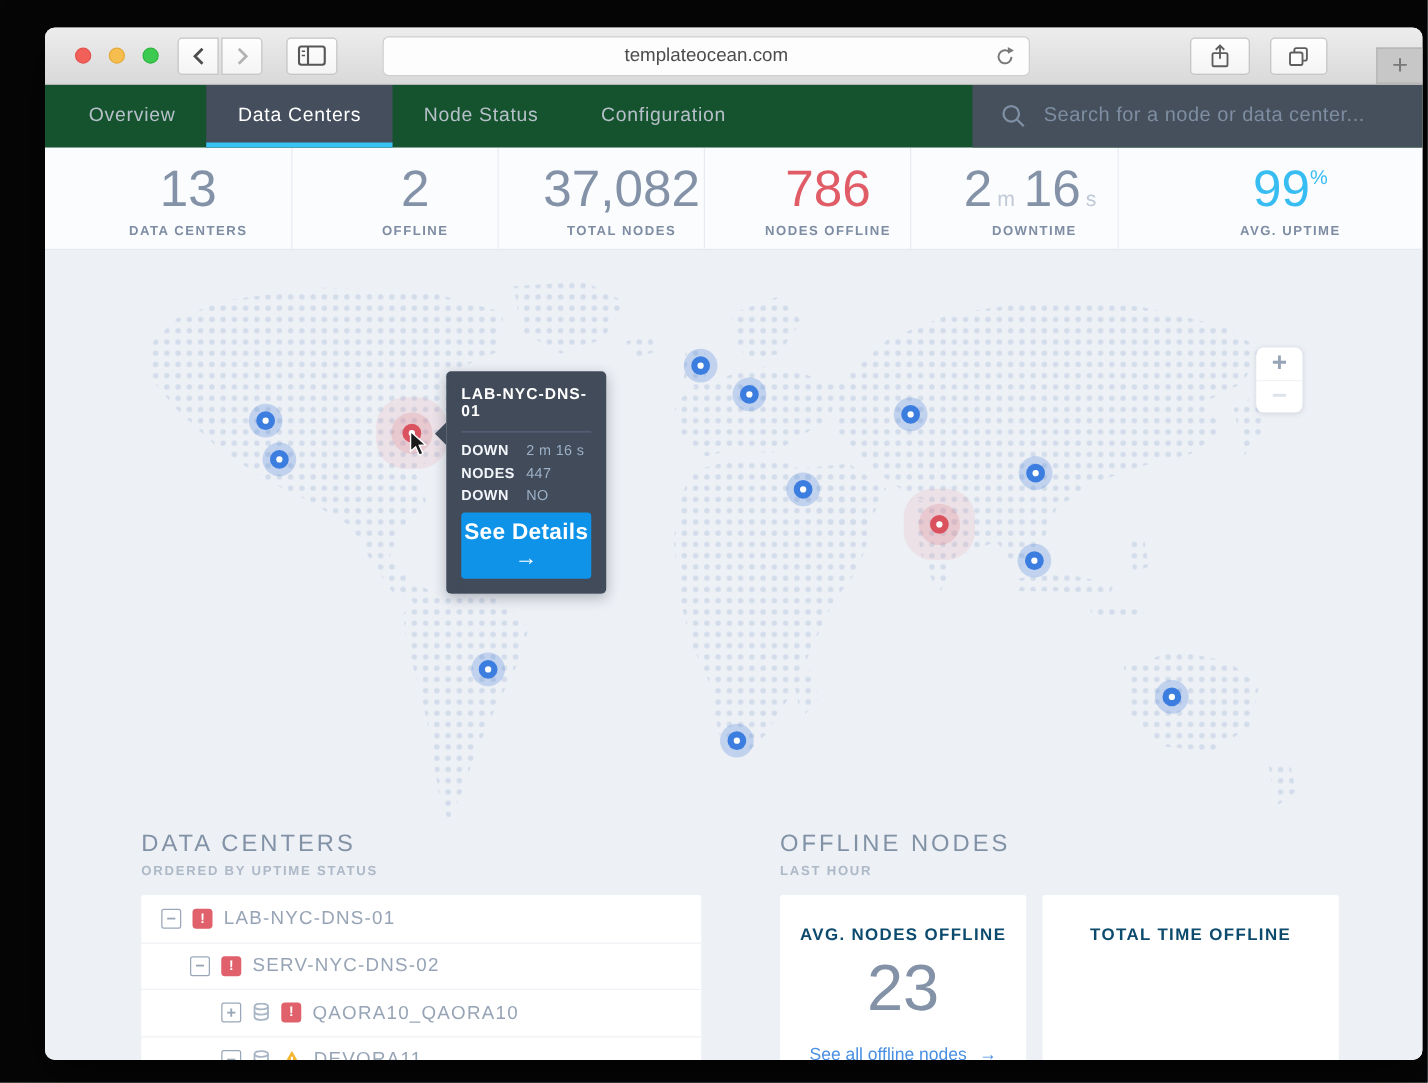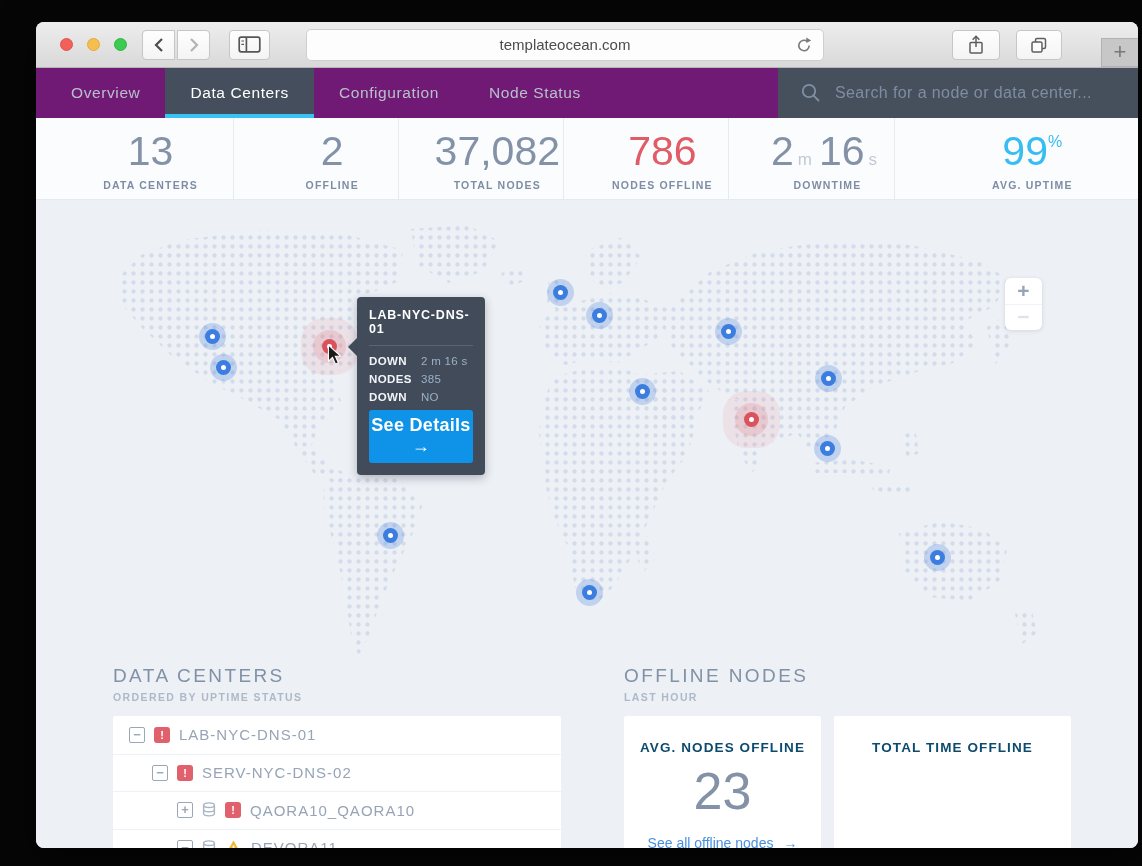--- a/index.html
+++ b/index.html
@@ -31,21 +31,21 @@
     font-size:15px; color:#4c4c4c; }
   .url-reload { position:absolute; right:9px; top:6px; }
   .btn-share { width:48px; margin-left:128px; }
   .btn-tabs  { width:46px; margin-left:16px; }
   .btn-newtab { position:absolute; right:0; top:16px; width:37px; height:29px;
     background:#c7c7c7; border:1px solid #b2b2b2; border-right:none;
     color:#787878; font-size:22px; font-weight:300; line-height:25px;
     text-align:center; }
 
   
-  .nav { position:relative; height:50px; background:#701a75; display:flex;
+  .nav { position:relative; height:50px; background:#14532d; display:flex;
     align-items:stretch; padding-left:10px; }
   .nav-tab { padding:0 25px; display:flex; align-items:center; font-size:15.5px;
     letter-spacing:.6px; color:#b7c0ca; position:relative; cursor:default; }
   .nav-tab.active { background:#444e5c; color:#fff; }
   .nav-tab.active::after { content:''; position:absolute; left:0; right:0;
     bottom:0; height:4px; background:#38c3f2; }
   .nav-search { position:absolute; right:0; top:0; bottom:0; width:360px;
     background:#46505d; display:flex; align-items:center; padding-left:22px; }
   .nav-search svg { flex:0 0 auto; }
   .nav-search input { background:transparent; border:none; outline:none;
@@ -194,22 +194,22 @@
         <rect x="3" y="7" width="10" height="10" rx="1.5" stroke="#5e5e5e" stroke-width="1.5" fill="#fdfdfd"></rect>
       </svg>
     </div>
     <div class="btn-newtab">+</div>
   </div>
 
   <div class="nav">
     <div style="display:flex;">
         <div class="nav-tab">Overview</div>
         <div class="nav-tab active">Data Centers</div>
+        <div class="nav-tab">Node Status</div>
         <div class="nav-tab">Configuration</div>
-        <div class="nav-tab">Node Status</div>
       </div>
     <div class="nav-search">
       <svg width="22" height="22" viewBox="0 0 22 22">
         <circle cx="9" cy="9" r="6.2" stroke="#7f90a4" stroke-width="1.8" fill="none"></circle>
         <line x1="13.6" y1="13.6" x2="19" y2="19" stroke="#7f90a4" stroke-width="1.8"></line>
       </svg>
       <input type="text" placeholder="Search for a node or data center..." style="">
     </div>
   </div>
 
@@ -314,21 +314,21 @@
     <div class="map-tooltip">
       <div class="tt-title">LAB-NYC-DNS-01</div>
       <div class="tt-divider"></div>
       <div>
           <div class="tt-row">
             <span class="tt-label">DOWN</span>
             <span class="tt-value">2 m 16 s</span>
           </div>
           <div class="tt-row">
             <span class="tt-label">NODES</span>
-            <span class="tt-value">385</span>
+            <span class="tt-value">447</span>
           </div>
           <div class="tt-row">
             <span class="tt-label">DOWN</span>
             <span class="tt-value">NO</span>
           </div>
         </div>
       <span class="tt-btn"><span>See Details</span> <span>→</span></span>
     </div>
 
     <svg class="cursor" style="left:291px; top:144px;" width="15" height="22" viewBox="0 0 13 20">

